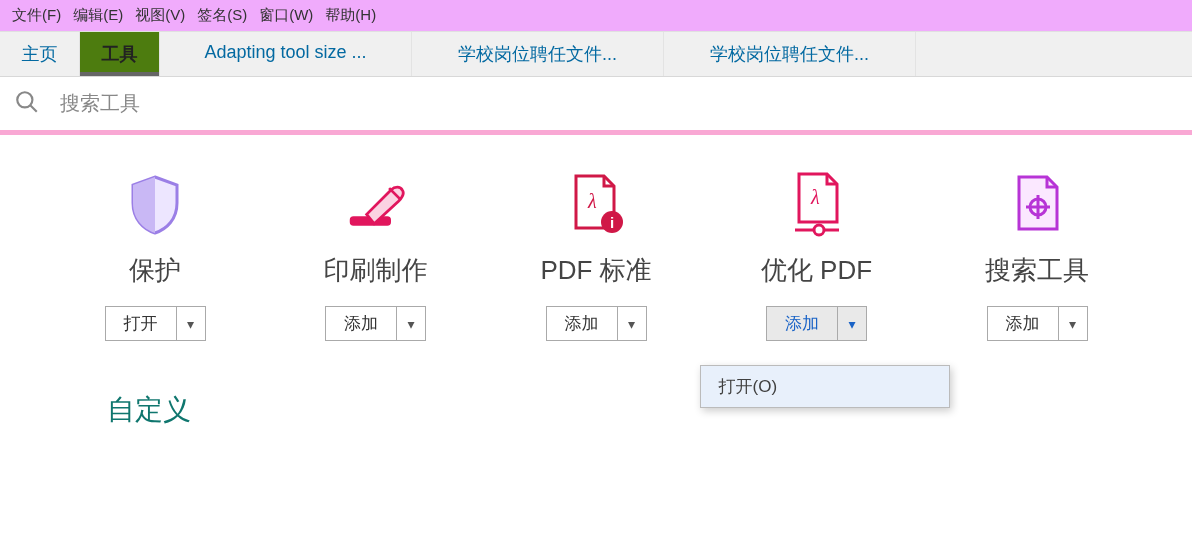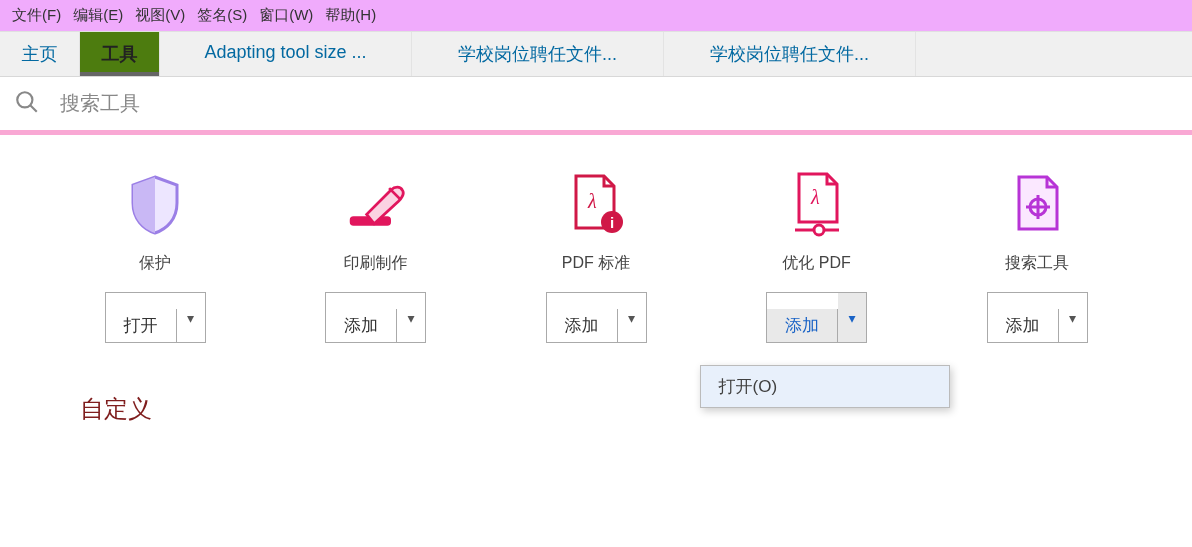--- a/index.html
+++ b/index.html
@@ -90,39 +90,38 @@
     position: relative;
   }
   .tool-icon {
     width: 60px;
     height: 60px;
     display: flex;
     align-items: center;
     justify-content: center;
   }
   .tool-label {
-    font-size: 16px;
+    font-size: 26px;
     color: #444;
   }
   .split-btn {
     display: flex;
     border: 1px solid #aaa;
     background: #fff;
   }
   .split-btn.active .sb-main,
   .split-btn.active .sb-arrow {
     background: #e9e9e9;
     color: #1a63c6;
   }
   .sb-main {
     padding: 5px 18px;
     font-size: 17px;
     border-right: 1px solid #aaa;
     cursor: pointer;
-    margin-top: 16px;
   }
   .sb-arrow {
     width: 28px;
     display: flex;
     align-items: center;
     justify-content: center;
     cursor: pointer;
     color: #555;
   }
 
@@ -142,23 +141,24 @@
     font-size: 17px;
     color: #404040;
     cursor: pointer;
   }
   .dropdown .ditem.hover {
     background: #e8f0fb;
   }
 
   
   .section-heading {
-    font-size: 24px;
-    color: #7f1d1d;
+    font-size: 28px;
+    color: #0f766e;
     padding: 50px 0 0 80px;
+    margin-left: 27px;
   }
 </style>
 </head>
 <body>
 
 <div class="menubar">
   <div class="menu-item">文件(F)</div>
   <div class="menu-item">编辑(E)</div>
   <div class="menu-item">视图(V)</div>
   <div class="menu-item">签名(S)</div>

